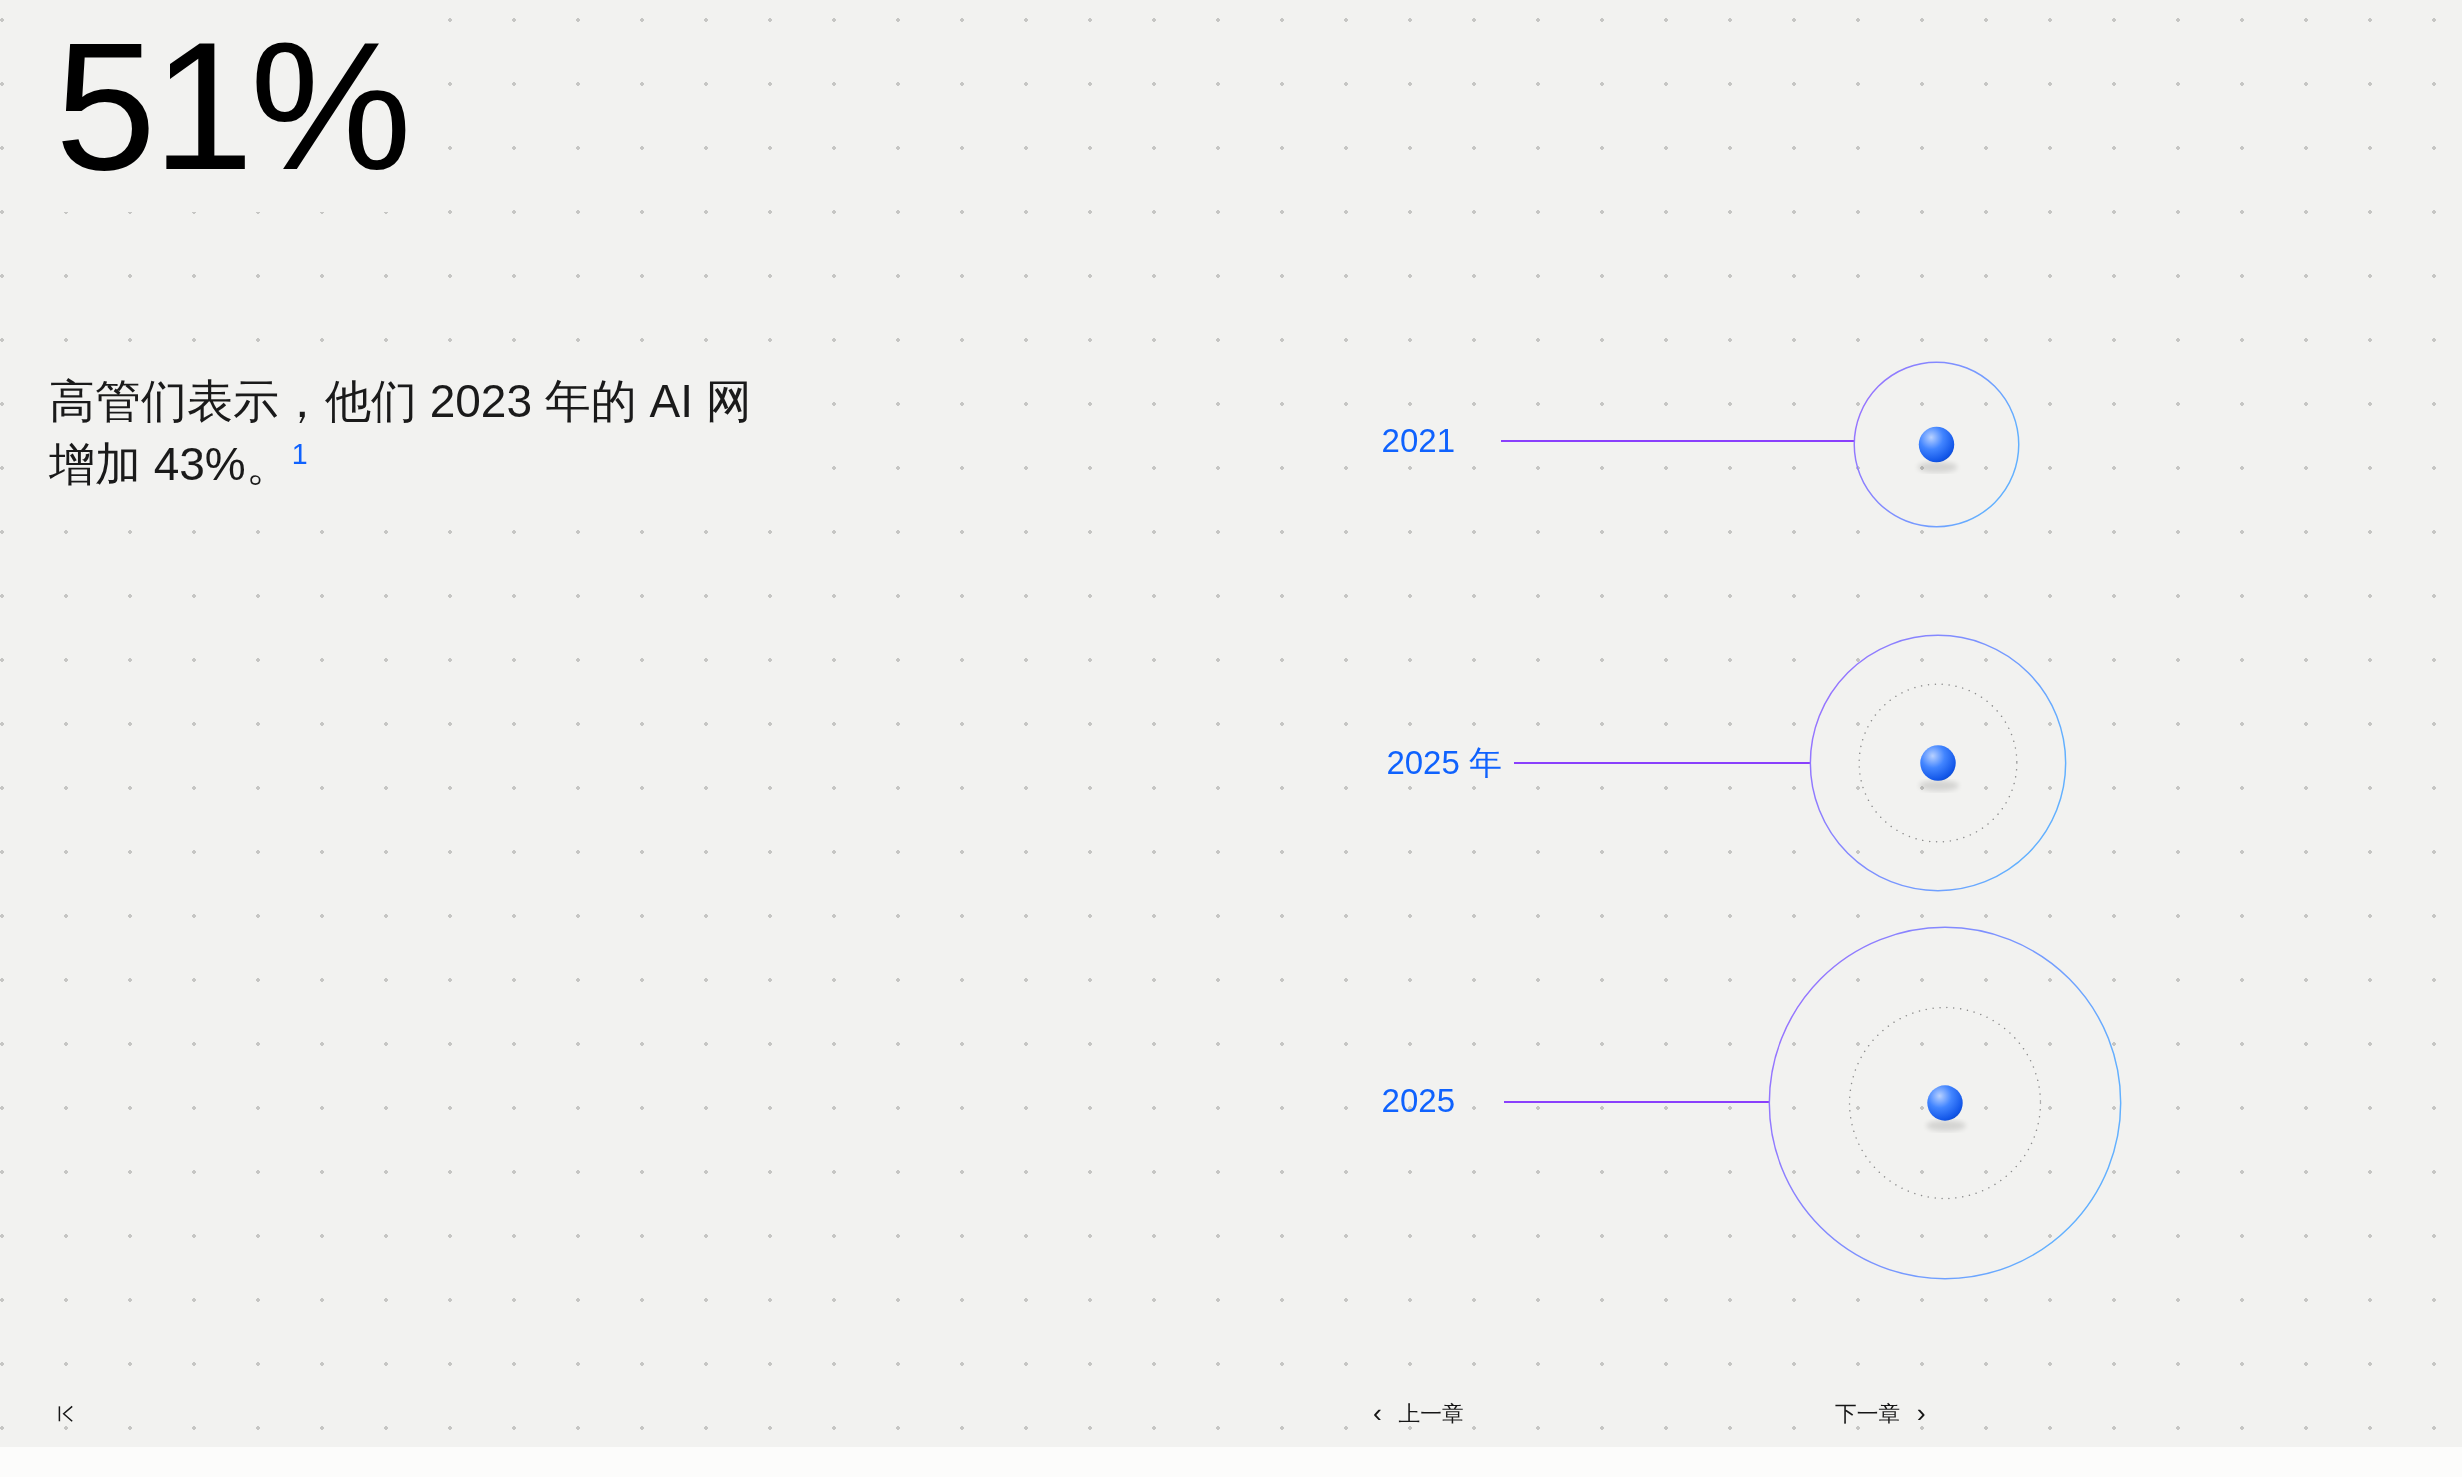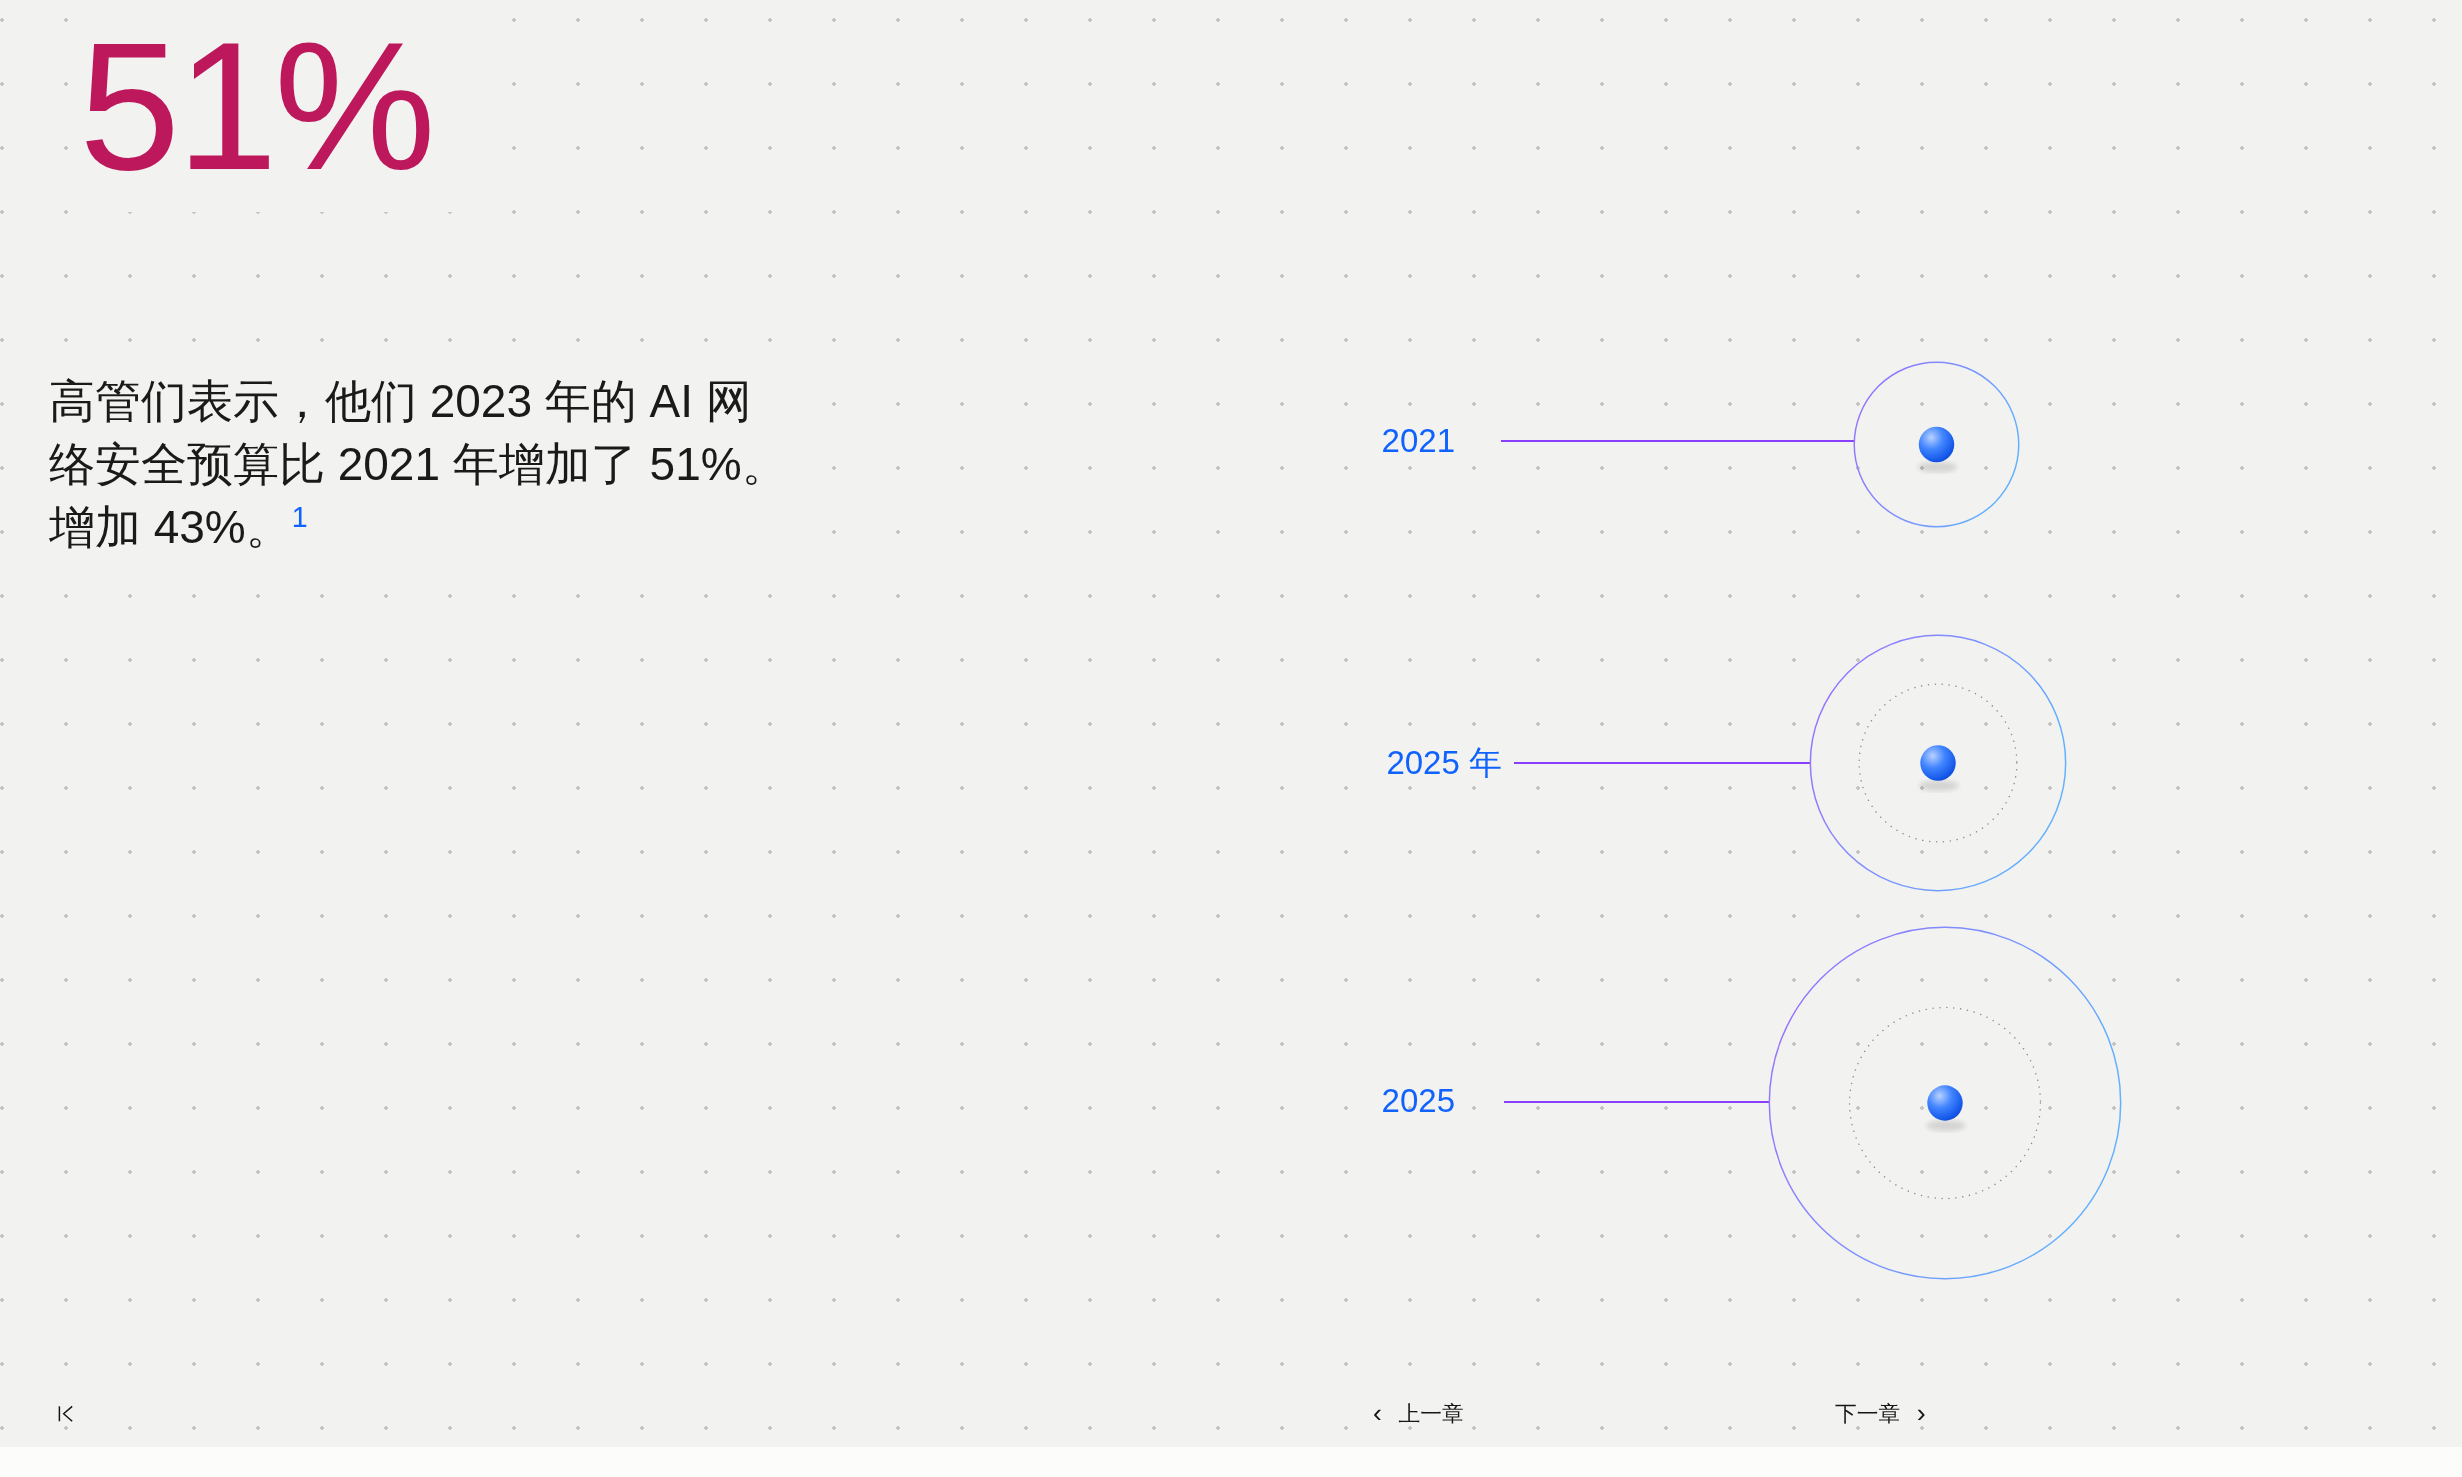--- a/index.html
+++ b/index.html
@@ -18,24 +18,23 @@
 
   
   .headline {
     position: absolute;
     left: 49px;
     top: 14.8px;
     font-size: 182px;
     line-height: 1.0;
     font-weight: 300;
     letter-spacing: -0.02em;
-    color: #be185d;
+    color: #000000;
     background: #f2f2f0;
     padding: 0 29.5px 14.8px 5.9px;
-    margin-left: 24px;
   }
 
   
   .body-text {
     position: absolute;
     left: 43px;
     top: 364px;
     font-size: 46px;
     line-height: 63px;
     color: #1a1a1a;
@@ -92,21 +91,20 @@
 </style>
 </head>
 <body>
 
 <div class="page">
 
   <div class="headline">51%</div>
 
   <div class="body-text">
     <span class="line">高管们表示，他们 2023 年的 AI 网</span>
-    <span class="line">络安全预算比 2021 年增加了 51%。</span>
     <span class="line"><span>增加 43%。</span><sup class="footnote-sup">1</sup></span>
   </div>
 
   <div class="bubble-label" style="top:421px; right:1171px;">2021</div>
   <div class="connector" style="left:1501px; top:440px; width:354px;"></div>
   <svg class="bubble-svg" style="left:1838px; top:346px;" width="197" height="197" viewBox="0 0 400 400">
     <defs>
       <linearGradient id="ring1" x1="0" y1="0" x2="1" y2="0.4">
         <stop offset="0" stop-color="#9d6bff"></stop>
         <stop offset="1" stop-color="#62b0ff"></stop>

